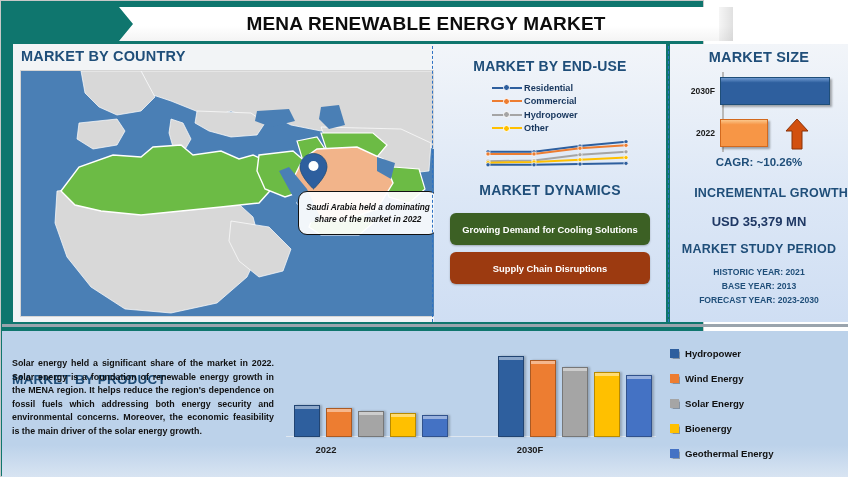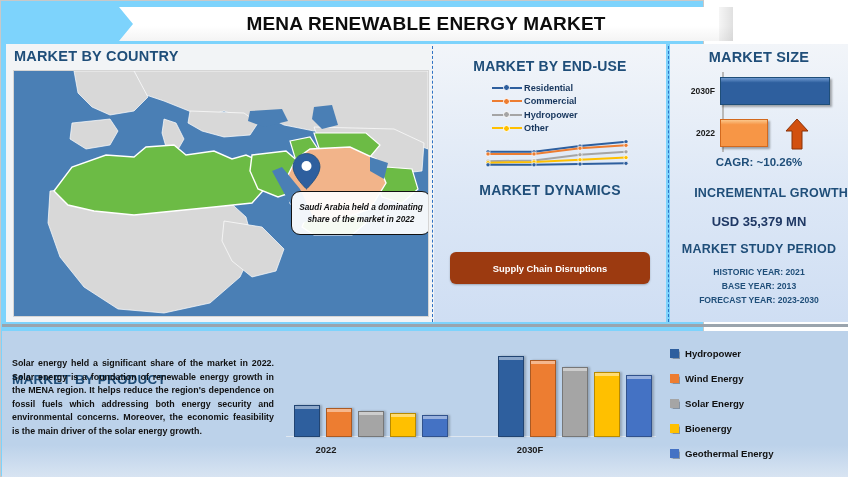--- a/index.html
+++ b/index.html
@@ -3,21 +3,21 @@
 <meta charset="utf-8">
 <style>
   html,body{margin:0;padding:0;}
   body{
     width:850px;height:477px;overflow:hidden;
     font-family:"Liberation Sans",sans-serif;
     background:#ffffff;
   }
   .poster{
     position:relative;width:704px;height:477px;box-sizing:border-box;
-    border:1px solid #c8c8c8;background:#7dd3fc;
+    border:1px solid #c8c8c8;background:#0f766e;
   }
 
   
   .title-banner{
     position:absolute;left:118px;top:6px;width:614px;height:34px;
     background:linear-gradient(180deg,#ffffff 0%,#ffffff 55%,#f4f4f4 100%);
     box-shadow:0 1px 3px rgba(0,0,0,.35);
     display:flex;align-items:center;justify-content:center;
     clip-path:polygon(0 0, 100% 0, 100% 100%, 0 100%, 14px 50%);
   }
@@ -26,21 +26,21 @@
     background:linear-gradient(90deg,rgba(0,0,0,.04),rgba(0,0,0,.12));
   }
   .title-text{
     font-size:19px;font-weight:bold;color:#0d0d0d;letter-spacing:.2px;
     white-space:nowrap;
   }
 
   
   .top-region{position:absolute;left:1px;top:43px;width:846px;height:278px;}
 
-  .panel-left{position:absolute;left:4px;top:0;width:428px;height:278px;background:#f2f4f6;}
+  .panel-left{position:absolute;left:11px;top:0;width:428px;height:278px;background:#f2f4f6;}
   .panel-mid{position:absolute;left:432px;top:0;width:232px;height:278px;
     background:linear-gradient(180deg,#f2f5f9 0%,#dce7f6 55%,#cfdef3 100%);}
   .panel-right{position:absolute;left:668px;top:0;width:178px;height:278px;
     background:linear-gradient(180deg,#f2f5f9 0%,#dce7f6 55%,#cfdef3 100%);}
 
   .vdash{position:absolute;top:2px;width:0;height:276px;
     border-left:1.5px dashed #2f72c4;}
   .vdash.d1{left:430px;}
   .vdash.d2{left:666px;}
 
@@ -253,20 +253,21 @@
             <circle cx="144" cy="25.6" r="2.1" fill="#ffc000" stroke="#ffffff" stroke-width="0.7"></circle>
             <polyline points="6,32.8 52,32.8 98,32.08 144,31.36" fill="none" stroke="#2e5f9e" stroke-width="2"></polyline>
             <circle cx="6" cy="32.8" r="2.1" fill="#2e5f9e" stroke="#ffffff" stroke-width="0.7"></circle>
             <circle cx="52" cy="32.8" r="2.1" fill="#2e5f9e" stroke="#ffffff" stroke-width="0.7"></circle>
             <circle cx="98" cy="32.08" r="2.1" fill="#2e5f9e" stroke="#ffffff" stroke-width="0.7"></circle>
             <circle cx="144" cy="31.36" r="2.1" fill="#2e5f9e" stroke="#ffffff" stroke-width="0.7"></circle>
           </g>
       </svg>
 
       <div class="sec-title dyn-title">MARKET DYNAMICS</div>
+      <div class="dyn-box d1">Growing Demand for Cooling Solutions</div>
       <div class="dyn-box d2">Supply Chain Disruptions</div>
     </div>
 
     <div class="panel-right">
       <div class="sec-title ms-title">MARKET SIZE</div>
 
       <div class="ms-chart">
         <div class="ms-axis"></div>
         <div class="ms-row r1">
           <span class="ms-lab">2030F</span>

